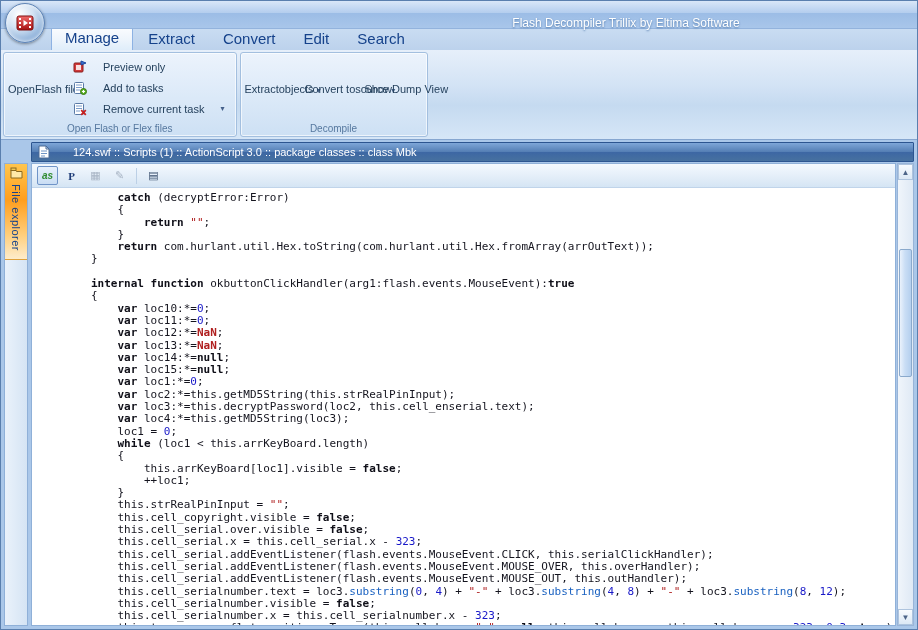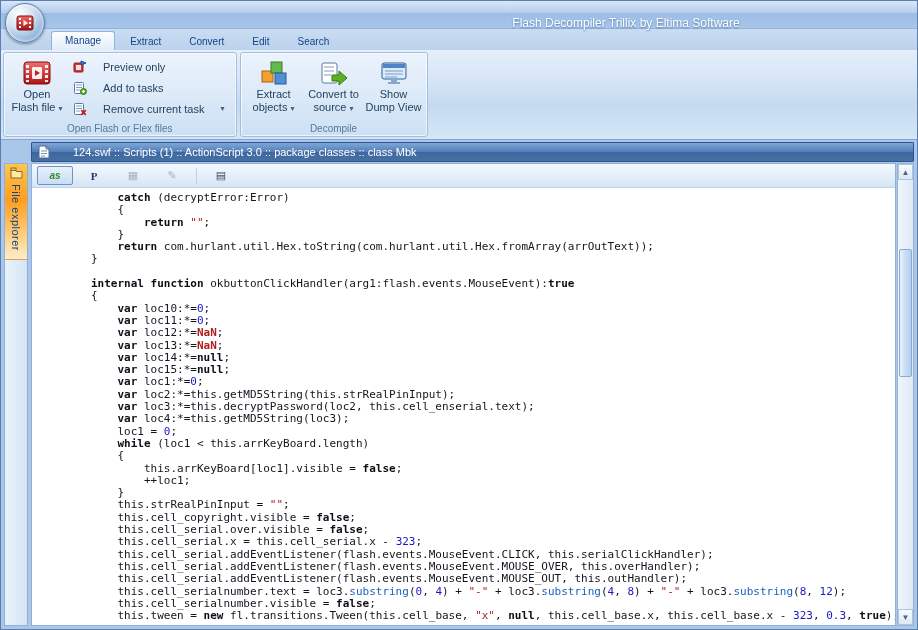--- a/index.html
+++ b/index.html
@@ -14,32 +14,32 @@
   .title{position:absolute;left:340px;right:6px;top:0;height:43px;display:flex;align-items:center;justify-content:center;
     color:#fff;font-size:12px;text-shadow:0 1px 2px #4a74a8;white-space:nowrap}
   .orb{position:absolute;left:4px;top:2px;width:40px;height:40px;border-radius:50%;z-index:20;cursor:pointer;
     background:radial-gradient(circle at 35% 28%,#ffffff,#d2e2f3 38%,#8fb2da 72%,#6d93c2);
     border:1px solid #5e84b6;box-shadow:inset 0 0 4px #fff,0 1px 3px rgba(0,0,0,.4);
     display:flex;align-items:center;justify-content:center}
 
   
   .tabrow{height:21px;flex:0 0 21px;display:flex;align-items:flex-end;gap:2px;padding-left:50px;
     background:linear-gradient(#c9dcf2,#bcd2ec)}
-  .rtab{padding:3px 13px 3px;font-size:10px;color:#15428b;border-radius:3px 3px 0 0;cursor:pointer;white-space:nowrap}
+  .rtab{padding:3px 13px 3px;font-size:15px;color:#15428b;border-radius:3px 3px 0 0;cursor:pointer;white-space:nowrap}
   .rtab.active{background:linear-gradient(#fcfdff,#eef5fc 55%,#dfedfa);border:1px solid #8db2e3;border-bottom:none;padding-bottom:4px}
 
   
   .ribbon{height:90px;flex:0 0 90px;display:flex;gap:3px;padding:2px 2px 2px 2px;
     background:linear-gradient(#e6effa,#d3e3f5 40%,#c5daf0 62%,#d6e6f7);
     border-bottom:1px solid #86a6d0}
   .group{border:1px solid #a3bfdf;border-radius:3px;display:flex;flex-direction:column;
     background:linear-gradient(#ecf3fc,#dbe9f8 55%,#cde0f4);box-shadow:inset 0 0 0 1px rgba(255,255,255,.65)}
   .group-body{flex:1;display:flex;padding:2px 4px 0 4px;gap:2px}
   .group-label{height:15px;font-size:10px;color:#56789f;display:flex;align-items:center;justify-content:center;padding:0 8px;white-space:nowrap}
-  .bigbtn{width:58px;display:flex;flex-direction:column;align-items:center;padding-top:3px;border-radius:3px;cursor:pointer;text-align:center}
+  .bigbtn{width:58px;display:flex;flex-direction:row;align-items:center;padding-top:3px;border-radius:3px;cursor:pointer;text-align:center}
   .bigbtn .bl{font-size:11px;color:#26425e;line-height:13px;white-space:nowrap}
   .smallcol{display:flex;flex-direction:column;justify-content:space-evenly;padding:1px 2px}
   .smallbtn{display:flex;align-items:center;gap:16px;height:19px;padding:0 5px 0 3px;font-size:11px;color:#26425e;border-radius:2px;cursor:pointer;white-space:nowrap}
   .darr{font-size:8px;color:#44608a;line-height:8px}
   .icon14{width:14px;height:14px;flex:0 0 14px}
   .icon30{width:30px;height:30px}
 
   
   .breadrow{height:23px;flex:0 0 23px;display:flex;align-items:stretch;padding:2px 3px 1px 3px;background:#aac7e9}
   .bread-spacer{width:27px;flex:0 0 27px}
@@ -50,21 +50,21 @@
   .mainrow{flex:1;display:flex;min-height:0;padding:0 3px 3px 3px;background:#aac7e9}
   .sidestrip{width:24px;flex:0 0 24px;margin-right:3px;display:flex;flex-direction:column;
     border:1px solid #8fb0d8;background:linear-gradient(90deg,#eaf2fb,#d5e4f4)}
   .sidetab{display:flex;flex-direction:column;align-items:center;padding:3px 0 8px;cursor:pointer;
     background:linear-gradient(#ffc54d,#ff9e1d 38%,#ffcf7d 75%,#fdeccb);border-bottom:1px solid #e0a23a}
   .sidetab-label{writing-mode:vertical-rl;font-size:11px;color:#15428b;margin-top:5px;letter-spacing:.5px}
 
   .editor{flex:1;min-width:0;display:flex;flex-direction:column;border:1px solid #8fb0d8;background:#fff}
   .edtoolbar{height:24px;flex:0 0 24px;display:flex;align-items:center;gap:3px;padding:0 5px;
     background:linear-gradient(#f4f9fe,#e2edf8 60%,#d5e5f4);border-bottom:1px solid #c0d4ea}
-  .tbtn{width:36px;height:19px;display:flex;align-items:center;justify-content:center;font-size:11px;
+  .tbtn{width:21px;height:19px;display:flex;align-items:center;justify-content:center;font-size:11px;
     border:1px solid transparent;border-radius:2px;cursor:pointer;color:#3a506e}
   .tbtn.selected{border-color:#6f94c8;background:linear-gradient(#e7f1fc,#c9ddf4)}
   .tbtn.disabled{color:#a8b4c4;cursor:default}
   .tbtn .asmark{color:#2e8b2e;font-weight:bold;font-size:10px;font-style:italic}
   .tbtn .pmark{color:#1e3c78;font-weight:bold;font-family:"Liberation Serif",serif}
   .tbsep{width:1px;height:16px;background:#bcd0e6;margin:0 3px}
 
   .code{flex:1;min-height:0;overflow:hidden;background:#fff;padding:4px 0 0 6px;
     font-family:"DejaVu Sans Mono","Liberation Mono",monospace;font-size:11px;line-height:12.3px;color:#14141e;cursor:text}
   .code-line{white-space:pre;height:12.3px}
@@ -310,20 +310,21 @@
           <div class="code-line">            }</div>
           <div class="code-line">            this.strRealPinInput = <span class="str">""</span>;</div>
           <div class="code-line">            this.cell_copyright.visible = <span class="kw">false</span>;</div>
           <div class="code-line">            this.cell_serial.over.visible = <span class="kw">false</span>;</div>
           <div class="code-line">            this.cell_serial.x = this.cell_serial.x - <span class="num">323</span>;</div>
           <div class="code-line">            this.cell_serial.addEventListener(flash.events.MouseEvent.CLICK, this.serialClickHandler);</div>
           <div class="code-line">            this.cell_serial.addEventListener(flash.events.MouseEvent.MOUSE_OVER, this.overHandler);</div>
           <div class="code-line">            this.cell_serial.addEventListener(flash.events.MouseEvent.MOUSE_OUT, this.outHandler);</div>
           <div class="code-line">            this.cell_serialnumber.text = loc3.<span class="fn">substring</span>(<span class="num">0</span>, <span class="num">4</span>) + <span class="str">"-"</span> + loc3.<span class="fn">substring</span>(<span class="num">4</span>, <span class="num">8</span>) + <span class="str">"-"</span> + loc3.<span class="fn">substring</span>(<span class="num">8</span>, <span class="num">12</span>);</div>
           <div class="code-line">            this.cell_serialnumber.visible = <span class="kw">false</span>;</div>
+          <div class="code-line">            this.cell_serialnumber.x = this.cell_serialnumber.x - <span class="num">323</span>;</div>
           <div class="code-line">            this.tween = <span class="kw">new</span> fl.transitions.Tween(this.cell_base, <span class="str">"x"</span>, <span class="kw">null</span>, this.cell_base.x, this.cell_base.x - <span class="num">323</span>, <span class="num">0.3</span>, <span class="kw">true</span>);</div>
         </div>
     </div>
 
     <div class="vscroll">
       <div class="varrow">▲</div>
       <div class="vtrack">
         <div class="vthumb" style="top: 16%; height: 30%;"></div>
       </div>
       <div class="varrow">▼</div>

